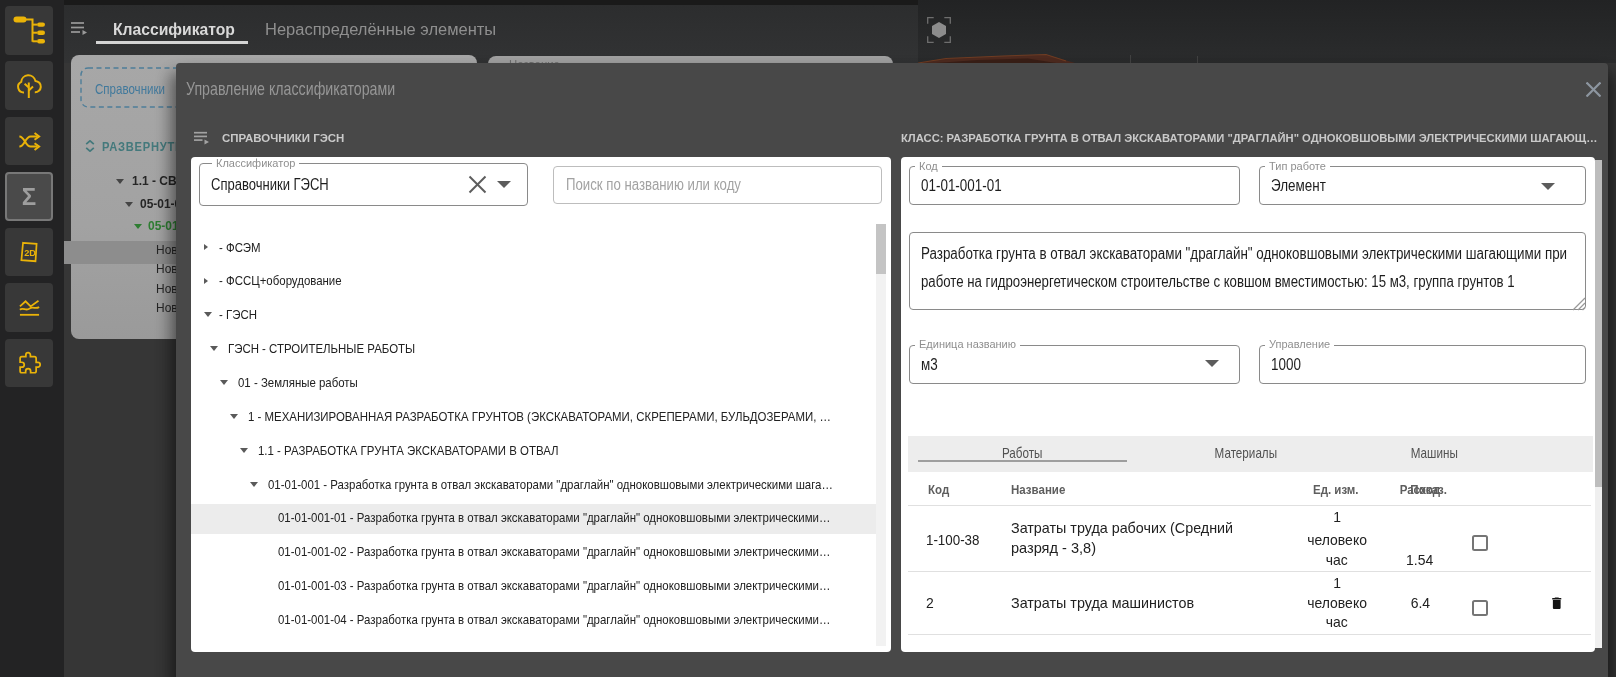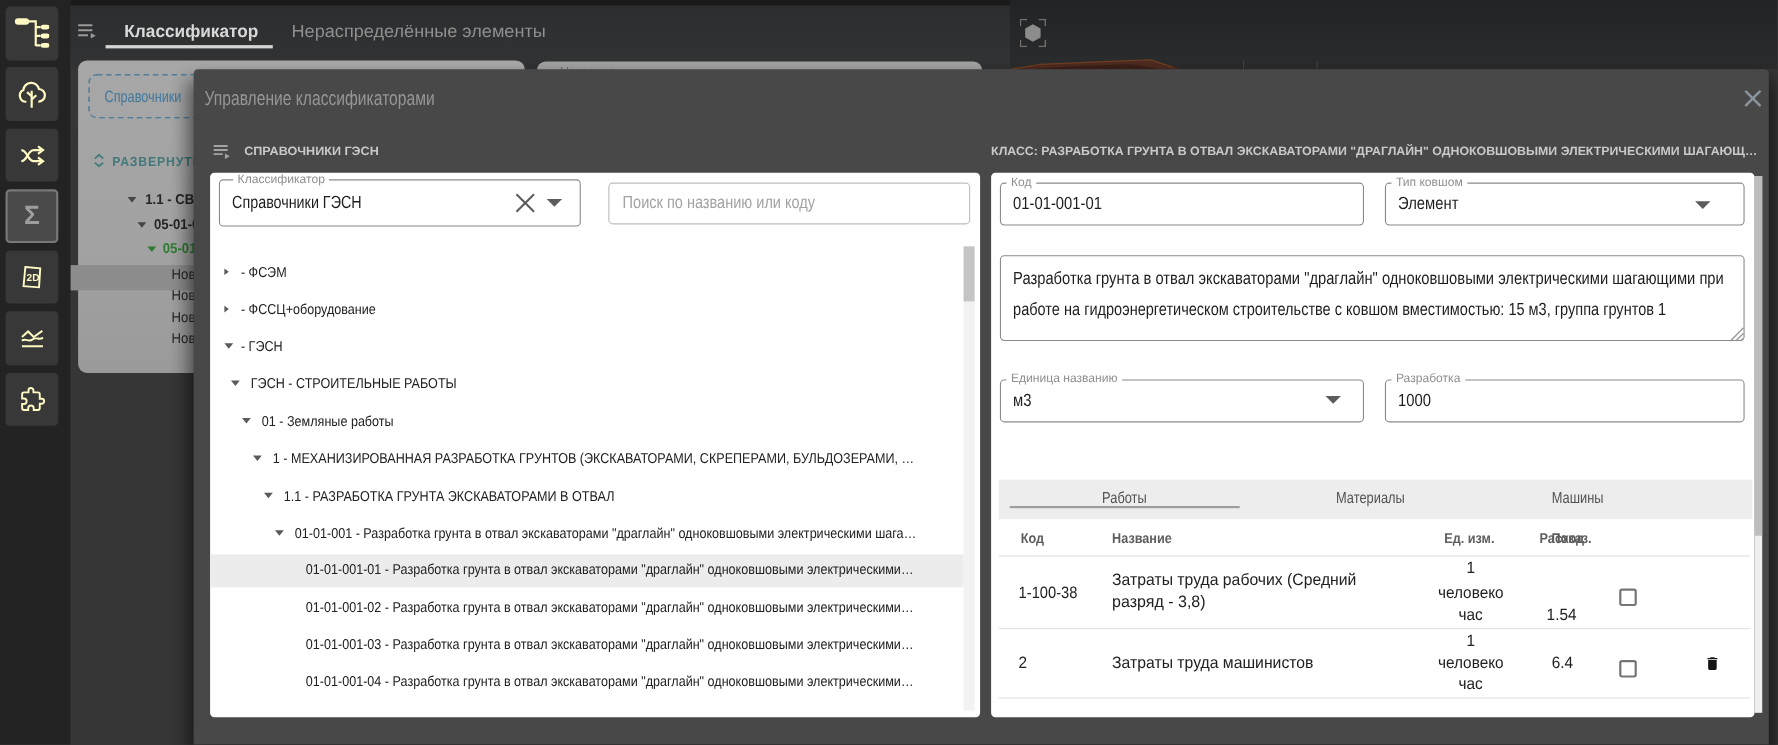--- a/index.html
+++ b/index.html
@@ -6,21 +6,21 @@
 #stage{position:relative;width:1616px;height:677px;overflow:hidden}
 .abs{position:absolute}
 .cx{transform:scaleX(var(--f,0.85));transform-origin:0 50%;white-space:nowrap}
 .cc{white-space:nowrap}
 .cc>span{display:inline-block;position:relative;left:-50%;transform:scaleX(var(--f,0.85));transform-origin:50% 50%;white-space:nowrap}
 
 #topstrip{left:64px;top:0;width:854px;height:5px;background:#1a1a1a}
 #tabarea{left:64px;top:5px;width:854px;height:58px;background:linear-gradient(180deg,#2c2d2e,#323334)}
 #viewport{left:918px;top:0;width:698px;height:63px;background:linear-gradient(180deg,#222324,#2b2c2d)}
 #sidebar{left:0;top:0;width:64px;height:677px;background:#232324}
-.sbtn{position:absolute;left:5px;width:48px;height:48.5px;border-radius:4px;background:#383838;display:flex;align-items:center;justify-content:center;color:#fef9c3}
+.sbtn{position:absolute;left:5px;width:48px;height:48.5px;border-radius:4px;background:#383838;display:flex;align-items:center;justify-content:center;color:#eab308}
 .sbtn.sel{background:#4a4a4a;border:2px solid #787878;color:#9e9e9e}
 .tablabel{position:absolute;top:21px;font-size:16px;color:#8f8f8f;white-space:nowrap}
 .tabactive{color:#d9d9d9;font-weight:bold}
 #tabline{left:96px;top:41px;width:152px;height:2.5px;background:#d4d4d4}
 #cardL{left:71px;top:55px;width:406px;height:284px;border-radius:8px;background:linear-gradient(180deg,#a7a7a7,#a2a2a2 60%,#9a9a9a)}
 #cardR{left:488px;top:56px;width:405px;height:300px;border-radius:8px 8px 0 0;background:#a0a0a0}
 #chip{left:80px;top:67px;width:230px;height:41px}
 #chiptxt{left:95px;top:80px;font-size:15px;color:#41799c}
 #razv{left:102px;top:140px;font-size:12px;font-weight:bold;letter-spacing:0.8px;color:#44797c}
 .btri{position:absolute;width:0;height:0;border-left:4px solid transparent;border-right:4px solid transparent;border-top:5px solid #454545}
@@ -229,39 +229,39 @@
   <div class="trow cx tcut" style="left:277.6px;top:542.2px;width:631px">01-01-001-02 - Разработка грунта в отвал экскаваторами "драглайн" одноковшовыми электрическими шагающими</div>
   <div class="trow cx tcut" style="left:277.6px;top:576px;width:631px">01-01-001-03 - Разработка грунта в отвал экскаваторами "драглайн" одноковшовыми электрическими шагающими</div>
   <div class="trow cx tcut" style="left:277.6px;top:609.9px;width:631px">01-01-001-04 - Разработка грунта в отвал экскаваторами "драглайн" одноковшовыми электрическими шагающими</div>
   <div class="abs" id="ltrack"></div>
   <div class="abs" id="lthumb"></div>
 
   <div class="ofield" style="left:909px;top:166px;width:331px;height:38.5px"></div>
   <div class="olabel cx" style="left:915px;top:160.5px;--f:1">Код</div>
   <div class="oval cx" id="vKod" style="left:921px;top:177px;--f:0.84">01-01-001-01</div>
   <div class="ofield" style="left:1258.5px;top:166px;width:327.5px;height:38.5px"></div>
-  <div class="olabel cx" style="left:1265px;top:160.5px;--f:1">Тип ковшом</div>
+  <div class="olabel cx" style="left:1265px;top:160.5px;--f:1">Тип работе</div>
   <div class="oval cx" id="vTip" style="left:1271px;top:177px;--f:0.84">Элемент</div>
   <div class="caret" style="left:1541px;top:182.5px"></div>
   <div class="ofield" style="left:909px;top:232px;width:677px;height:78px"></div>
   <div class="oval cx" id="ta1" style="left:921px;top:245.4px;--f:0.837">Разработка грунта в отвал экскаваторами "драглайн" одноковшовыми электрическими шагающими при</div>
   <div class="oval cx" id="ta2" style="left:921px;top:273.3px;--f:0.826">работе на гидроэнергетическом строительстве с ковшом вместимостью: 15 м3, группа грунтов 1</div>
   <svg class="abs" style="left:1572px;top:296.5px" width="14" height="14" viewBox="0 0 14 14">
     <g stroke="#999" stroke-width="1.3">
         <line x1="13" y1="1" x2="1" y2="13"></line>
         <line x1="13" y1="6" x2="6" y2="13"></line>
         <line x1="13" y1="10.5" x2="10.5" y2="13"></line>
       </g>
   </svg>
   <div class="ofield" style="left:909px;top:344.5px;width:331px;height:39px"></div>
   <div class="olabel cx" style="left:915px;top:339px;--f:1">Единица названию</div>
   <div class="oval cx" id="vEd" style="left:921px;top:355.5px;--f:0.84">м3</div>
   <div class="caret" style="left:1205px;top:359.5px"></div>
   <div class="ofield" style="left:1258.5px;top:344.5px;width:327.5px;height:39px"></div>
-  <div class="olabel cx" style="left:1265px;top:339px;--f:1">Разработка</div>
+  <div class="olabel cx" style="left:1265px;top:339px;--f:1">Управление</div>
   <div class="oval cx" id="vKol" style="left:1271px;top:355.5px;--f:0.84">1000</div>
 
   <div class="abs" id="tabbar"></div>
   <div class="tabtxt cc" id="tb1" style="left:1022px"><span>Работы</span></div>
   <div class="tabtxt cc" id="tb2" style="left:1246px"><span>Материалы</span></div>
   <div class="tabtxt cc" id="tb3" style="left:1434px"><span>Машины</span></div>
   <div class="abs" id="tabind"></div>
   <div class="th cx" id="th1" style="left:928px">Код</div>
   <div class="th cx" id="th2" style="left:1011px">Название</div>
   <div class="th cc" style="left:1336px"><span>Ед. изм.</span></div>

